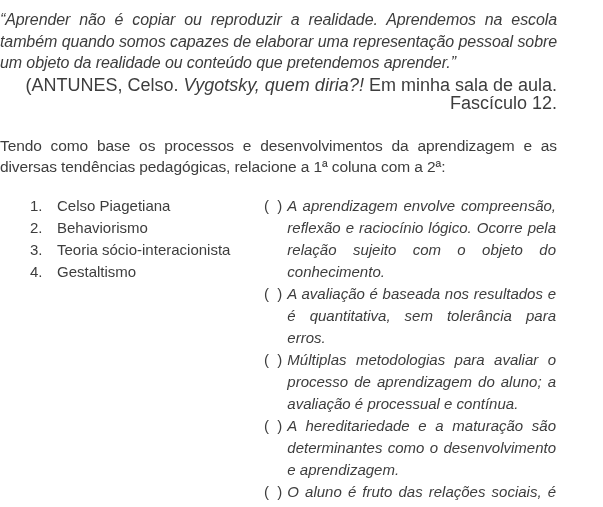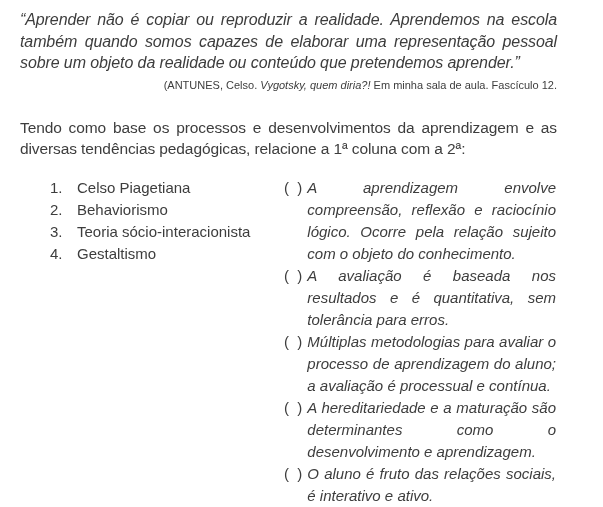--- a/index.html
+++ b/index.html
@@ -3,33 +3,33 @@
 <meta charset="utf-8">
 <style>
   html, body { margin: 0; padding: 0; background: #ffffff; }
   .page {
     width: 564px;
     height: 507px;
     box-sizing: border-box;
     background: #ffffff;
     color: #3d3d3d;
     font-family: "Liberation Sans", "DejaVu Sans", sans-serif;
-    padding: 9px 7px 0 20px;
+    padding: 9px 7px 0 0;
     overflow: hidden;
     position: relative;
   }
   .quote {
     font-style: italic;
     font-size: 16px;
     line-height: 21.5px;
     text-align: justify;
     letter-spacing: -0.1px;
   }
   .citation {
-    font-size: 11px;
+    font-size: 18px;
     line-height: 18px;
     text-align: right;
     margin-top: 2px;
   }
   .citation .book-title { font-style: italic; }
   .instruction {
     font-size: 15.5px;
     line-height: 21.5px;
     text-align: justify;
     margin-top: 23px;

